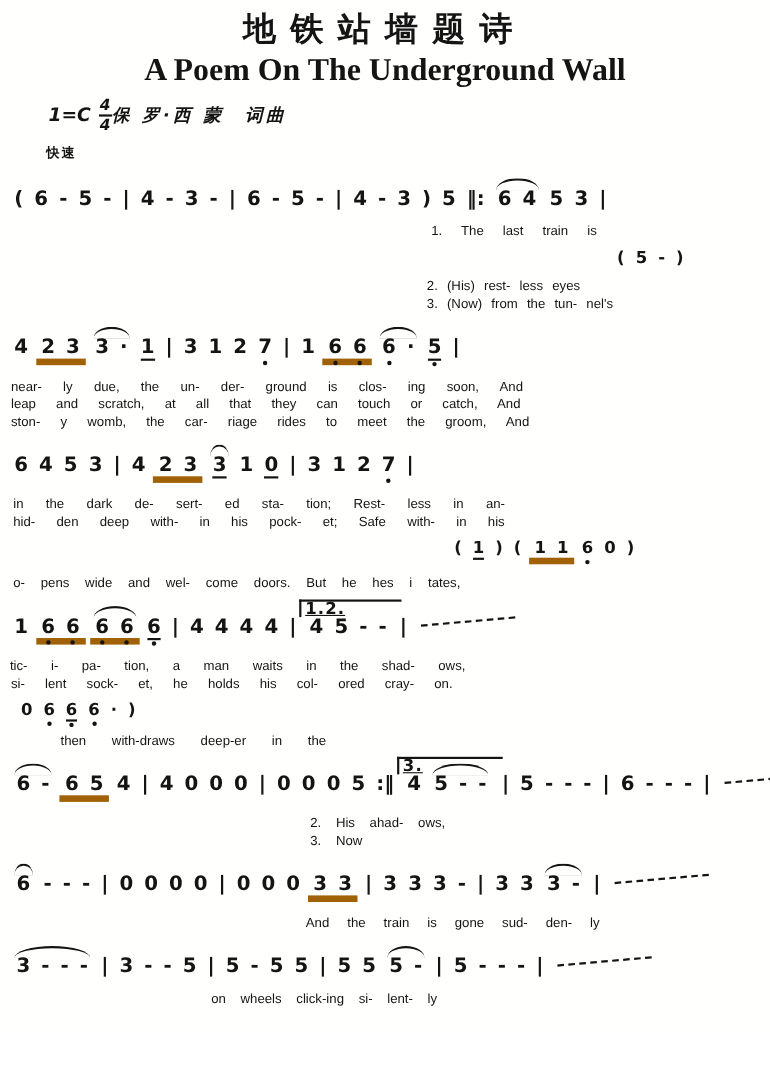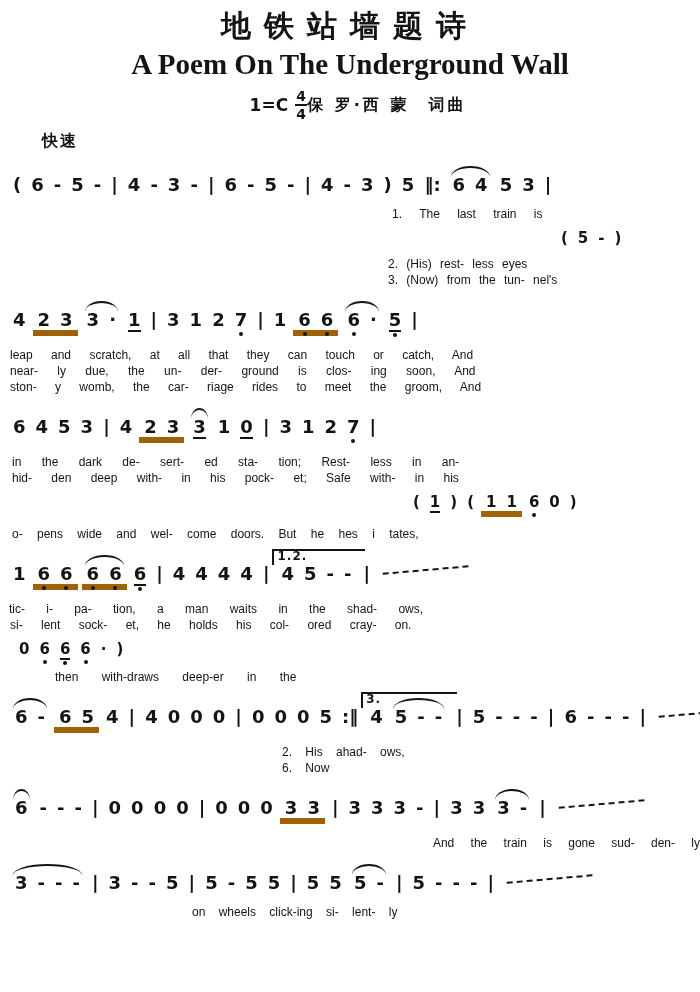--- a/index.html
+++ b/index.html
@@ -5,45 +5,45 @@
   html,body{margin:0;padding:0;background:#ffffff;}
   .sheet{
     width:700px;height:936px;box-sizing:border-box;background:#fffffe;
     color:#141414;overflow:hidden;position:relative;
     font-family:"DejaVu Sans",sans-serif;
   }
   .title-cn{text-align:center;font-weight:bold;font-size:30px;letter-spacing:13px;
     padding-top:6px;font-family:"DejaVu Sans",sans-serif;}
   .title-en{text-align:center;font-weight:bold;font-size:29px;margin-top:1px;
     font-family:"Liberation Serif",serif;}
-  .meta-row{display:flex;justify-content:center;align-items:center;
-    padding:8px 28px 0 44px;}
+  .meta-row{display:flex;justify-content:flex-start;align-items:center;
+    padding:8px 28px 0 44px;font-style:italic;}
   .key-sig{display:flex;align-items:center;gap:7px;font-weight:bold;font-size:17px;}
   .frac{display:inline-flex;flex-direction:column;align-items:center;
     font-weight:bold;font-size:14px;line-height:1;}
   .frac-bar{width:12px;height:2px;background:#141414;margin:1px 0;}
   .credit{font-weight:bold;font-size:16px;letter-spacing:3px;}
-  .tempo{font-weight:bold;font-size:16px;padding:10px 0 0 42px;letter-spacing:2px;}
+  .tempo{font-weight:bold;font-size:12px;padding:10px 0 0 42px;letter-spacing:2px;}
 
   .system{margin-top:5px;}
   .notes-row{position:relative;padding:17px 0 10px 8px;font-weight:bold;font-size:18px;
     white-space:nowrap;font-family:"DejaVu Sans",sans-serif;}
   .notes-row.small{font-size:15px;padding:6px 0 8px 8px;}
   .nt{display:inline-block;position:relative;margin:0 5px;line-height:1;}
   .nt.u1{border-bottom:2px solid #141414;padding-bottom:1px;}
   .nt.ld::after{content:"";position:absolute;left:50%;bottom:-7px;width:4px;height:4px;
     border-radius:50%;background:#141414;transform:translateX(-50%);}
   .grp{display:inline-block;position:relative;margin:0 2px;line-height:1;}
   .grp.ul{border-bottom:6px solid #a16207;padding-bottom:1px;}
   .grp.slur::before{content:"";position:absolute;top:-10px;left:3px;right:3px;height:9px;
     border-top:2px solid #141414;border-radius:50% / 100% 100% 0 0;}
   .grp.volta::before{content:"";position:absolute;left:-4px;right:-8px;top:-16px;height:14px;
     border-top:2px solid #141414;border-left:2px solid #141414;}
-  .volta-label{position:absolute;top:-15px;left:1px;font-size:12px;font-weight:bold;
-    letter-spacing:1px;line-height:1;}
+  .volta-label{position:absolute;top:-15px;left:1px;font-size:15px;font-weight:bold;
+    letter-spacing:1px;line-height:1;text-decoration:underline;}
   .end-tie{display:inline-block;width:86px;height:10px;margin-left:8px;
     border-top:2px dashed #141414;transform:rotate(-5deg);vertical-align:middle;}
   .lyric-row{font-size:12px;margin:2px 0;white-space:nowrap;padding-left:8px;
     font-family:Liberation Sans, sans-serif;}
 </style>
 </head>
 <body>
 
 <div class="sheet">
   <div class="title-cn">地铁站墙题诗</div>
@@ -66,46 +66,46 @@
   <div id="systems">
       <div class="system">
         <div class="notes-row"><span class="nt">(</span><span class="nt">6</span><span class="nt">-</span><span class="nt">5</span><span class="nt">-</span><span class="nt">|</span><span class="nt">4</span><span class="nt">-</span><span class="nt">3</span><span class="nt">-</span><span class="nt">|</span><span class="nt">6</span><span class="nt">-</span><span class="nt">5</span><span class="nt">-</span><span class="nt">|</span><span class="nt">4</span><span class="nt">-</span><span class="nt">3</span><span class="nt">)</span><span class="nt">5</span><span class="nt">‖:</span><span class="grp slur"><span class="nt">6</span><span class="nt">4</span></span><span class="nt">5</span><span class="nt">3</span><span class="nt">|</span></div>
         <div class="lyric-row" style="padding-left: 392px; word-spacing: 14px;">1. The last train is</div>
         <div class="notes-row small" style="padding-left: 556px;"><span class="nt">(</span><span class="nt">5</span><span class="nt">-</span><span class="nt">)</span></div>
         <div class="lyric-row" style="padding-left: 388px; word-spacing: 5px;">2. (His) rest- less eyes</div>
         <div class="lyric-row" style="padding-left: 388px; word-spacing: 5px;">3. (Now) from the tun- nel's</div>
       </div>
       <div class="system">
         <div class="notes-row" style="padding-left: 8px;"><span class="nt">4</span><span class="grp ul"><span class="nt">2</span><span class="nt">3</span></span><span class="grp slur"><span class="nt">3</span><span class="nt">·</span></span><span class="nt u1">1</span><span class="nt">|</span><span class="nt">3</span><span class="nt">1</span><span class="nt">2</span><span class="nt ld">7</span><span class="nt">|</span><span class="nt">1</span><span class="grp ul"><span class="nt ld">6</span><span class="nt ld">6</span></span><span class="grp slur"><span class="nt ld">6</span><span class="nt">·</span></span><span class="nt u1 ld">5</span><span class="nt">|</span></div>
+        <div class="lyric-row" style="padding-left: 10px; word-spacing: 16px;">near- ly due, the un- der- ground is clos- ing soon, And</div>
         <div class="lyric-row" style="padding-left: 10px; word-spacing: 15px;">leap and scratch, at all that they can touch or catch, And</div>
-        <div class="lyric-row" style="padding-left: 10px; word-spacing: 16px;">near- ly due, the un- der- ground is clos- ing soon, And</div>
         <div class="lyric-row" style="padding-left: 10px; word-spacing: 15px;">ston- y womb, the car- riage rides to meet the groom, And</div>
       </div>
       <div class="system">
         <div class="notes-row" style="padding-left: 8px;"><span class="nt">6</span><span class="nt">4</span><span class="nt">5</span><span class="nt">3</span><span class="nt">|</span><span class="nt">4</span><span class="grp ul"><span class="nt">2</span><span class="nt">3</span></span><span class="grp slur"><span class="nt u1">3</span></span><span class="nt">1</span><span class="nt u1">0</span><span class="nt">|</span><span class="nt">3</span><span class="nt">1</span><span class="nt">2</span><span class="nt ld">7</span><span class="nt">|</span></div>
         <div class="lyric-row" style="padding-left: 12px; word-spacing: 17px;">in the dark de- sert- ed sta- tion; Rest- less in an-</div>
         <div class="lyric-row" style="padding-left: 12px; word-spacing: 16px;">hid- den deep with- in his pock- et; Safe with- in his</div>
         <div class="notes-row small" style="padding-left: 408px;"><span class="nt">(</span><span class="nt u1">1</span><span class="nt">)</span><span class="nt">(</span><span class="grp ul"><span class="nt">1</span><span class="nt">1</span></span><span class="nt ld">6</span><span class="nt">0</span><span class="nt">)</span></div>
         <div class="lyric-row" style="padding-left: 12px; word-spacing: 11px;">o- pens wide and wel- come doors.  But he hes i tates,</div>
       </div>
       <div class="system">
         <div class="notes-row" style="padding-left: 8px;"><span class="nt">1</span><span class="grp ul"><span class="nt ld">6</span><span class="nt ld">6</span></span><span class="grp slur ul"><span class="nt ld">6</span><span class="nt ld">6</span></span><span class="nt u1 ld">6</span><span class="nt">|</span><span class="nt">4</span><span class="nt">4</span><span class="nt">4</span><span class="nt">4</span><span class="nt">|</span><span class="grp volta"><span class="volta-label">1.2.</span><span class="nt">4</span><span class="nt">5</span><span class="nt">-</span><span class="nt">-</span></span><span class="nt">|</span><span class="end-tie"></span></div>
         <div class="lyric-row" style="padding-left: 9px; word-spacing: 18px;">tic- i- pa- tion, a man waits in the shad- ows,</div>
         <div class="lyric-row" style="padding-left: 10px; word-spacing: 15px;">si- lent sock- et, he holds his col- ored cray- on.</div>
         <div class="notes-row small" style="padding-left: 14px;"><span class="nt">0</span><span class="nt ld">6</span><span class="nt u1 ld">6</span><span class="nt ld">6</span><span class="nt">·</span><span class="nt">)</span></div>
         <div class="lyric-row" style="padding-left: 55px; word-spacing: 20px;">then with-draws deep-er in the</div>
       </div>
       <div class="system">
         <div class="notes-row" style="padding-left: 8px;"><span class="grp slur"><span class="nt">6</span><span class="nt">-</span></span><span class="grp ul"><span class="nt">6</span><span class="nt">5</span></span><span class="nt">4</span><span class="nt">|</span><span class="nt">4</span><span class="nt">0</span><span class="nt">0</span><span class="nt">0</span><span class="nt">|</span><span class="nt">0</span><span class="nt">0</span><span class="nt">0</span><span class="nt">5</span><span class="nt">:‖</span><span class="grp volta"><span class="volta-label">3.</span><span class="nt">4</span><span class="grp slur"><span class="nt">5</span><span class="nt">-</span><span class="nt">-</span></span></span><span class="nt">|</span><span class="nt">5</span><span class="nt">-</span><span class="nt">-</span><span class="nt">-</span><span class="nt">|</span><span class="nt">6</span><span class="nt">-</span><span class="nt">-</span><span class="nt">-</span><span class="nt">|</span><span class="end-tie"></span></div>
         <div class="lyric-row" style="padding-left: 282px; word-spacing: 10px;">2. His ahad- ows,</div>
-        <div class="lyric-row" style="padding-left: 282px; word-spacing: 10px;">6. Now</div>
+        <div class="lyric-row" style="padding-left: 282px; word-spacing: 10px;">3. Now</div>
       </div>
       <div class="system">
         <div class="notes-row" style="padding-left: 8px;"><span class="grp slur"><span class="nt">6</span></span><span class="nt">-</span><span class="nt">-</span><span class="nt">-</span><span class="nt">|</span><span class="nt">0</span><span class="nt">0</span><span class="nt">0</span><span class="nt">0</span><span class="nt">|</span><span class="nt">0</span><span class="nt">0</span><span class="nt">0</span><span class="grp ul"><span class="nt">3</span><span class="nt">3</span></span><span class="nt">|</span><span class="nt">3</span><span class="nt">3</span><span class="nt">3</span><span class="nt">-</span><span class="nt">|</span><span class="nt">3</span><span class="nt">3</span><span class="grp slur"><span class="nt">3</span><span class="nt">-</span></span><span class="nt">|</span><span class="end-tie"></span></div>
-        <div class="lyric-row" style="padding-left: 278px; word-spacing: 13px; text-align: right;">And the train is gone sud- den- ly</div>
+        <div class="lyric-row" style="padding-left: 278px; word-spacing: 13px;">And the train is gone sud- den- ly</div>
       </div>
       <div class="system">
         <div class="notes-row" style="padding-left: 8px;"><span class="grp slur"><span class="nt">3</span><span class="nt">-</span><span class="nt">-</span><span class="nt">-</span></span><span class="nt">|</span><span class="nt">3</span><span class="nt">-</span><span class="nt">-</span><span class="nt">5</span><span class="nt">|</span><span class="nt">5</span><span class="nt">-</span><span class="nt">5</span><span class="nt">5</span><span class="nt">|</span><span class="nt">5</span><span class="nt">5</span><span class="grp slur"><span class="nt">5</span><span class="nt">-</span></span><span class="nt">|</span><span class="nt">5</span><span class="nt">-</span><span class="nt">-</span><span class="nt">-</span><span class="nt">|</span><span class="end-tie"></span></div>
         <div class="lyric-row" style="padding-left: 192px; word-spacing: 10px;">on wheels click-ing si- lent- ly</div>
       </div>
     </div>
 
 </div>
 
 </body></html>

